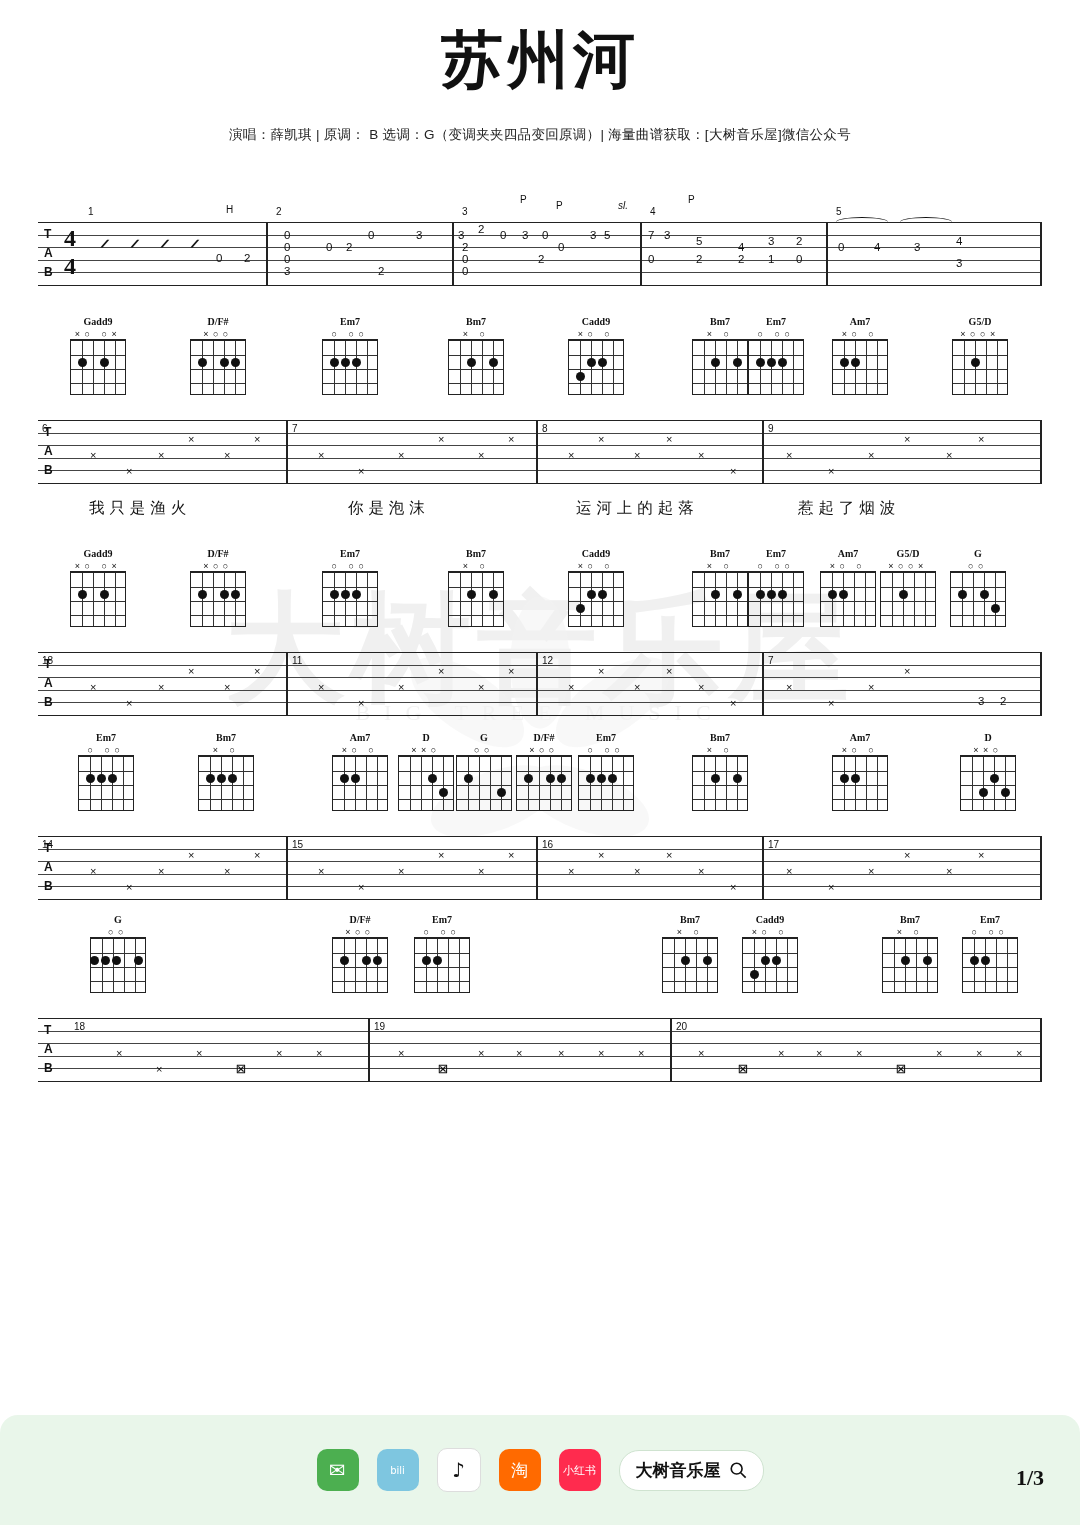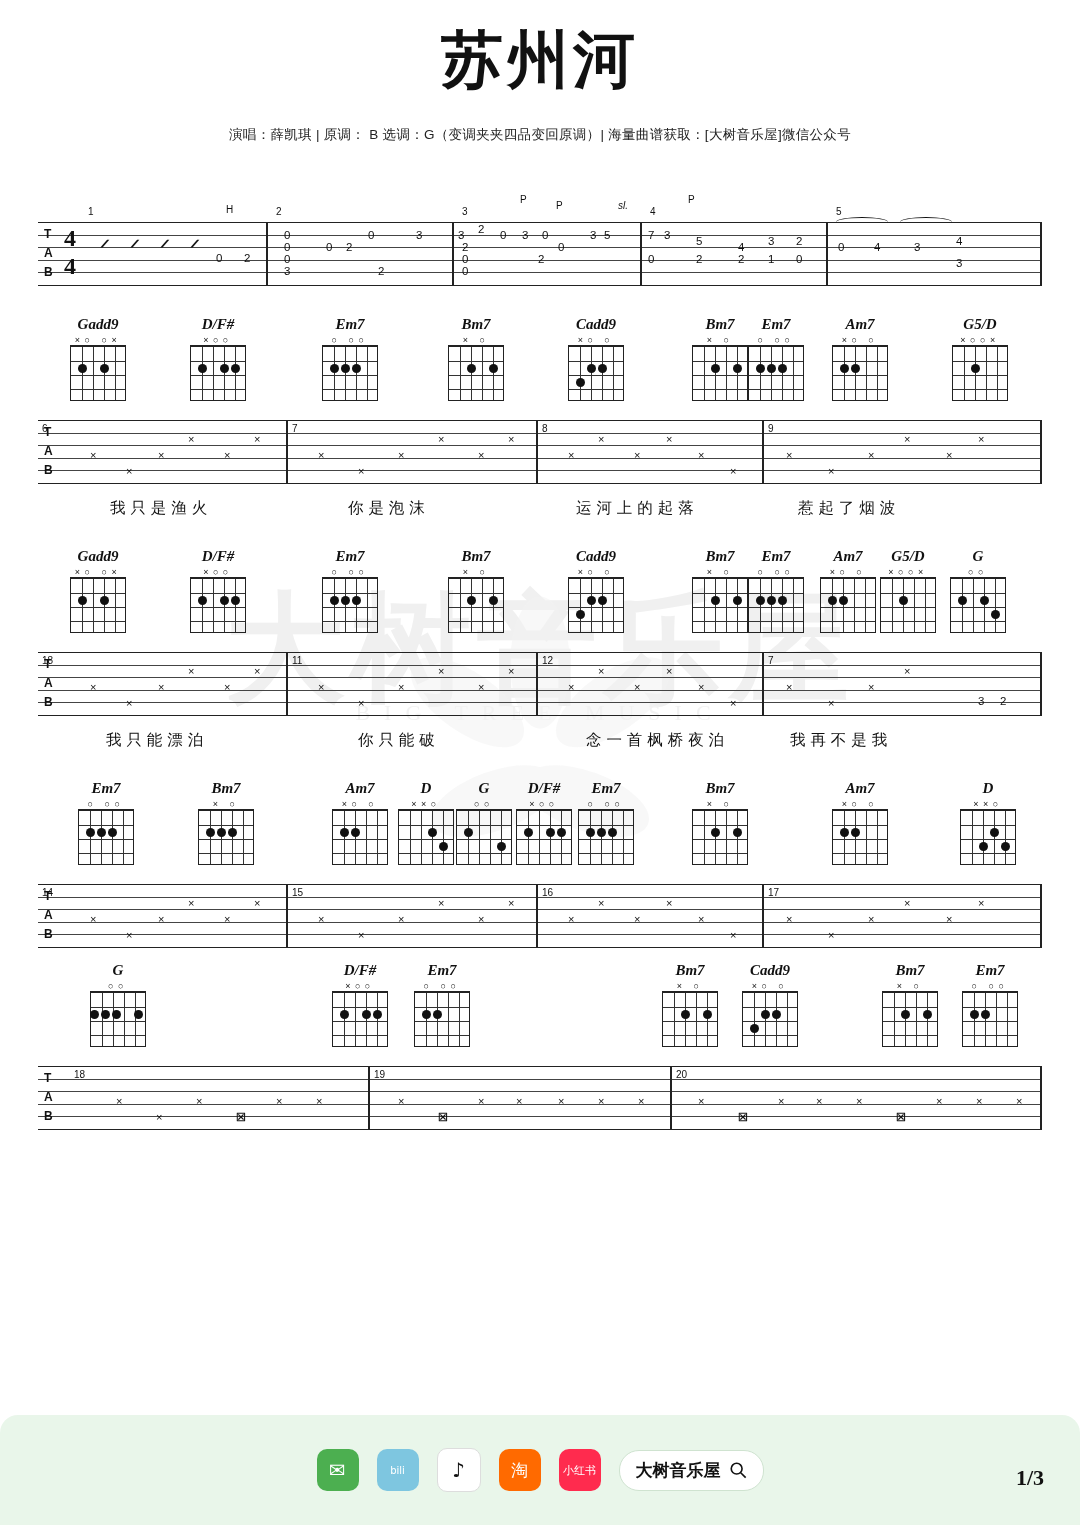--- a/index.html
+++ b/index.html
@@ -51,21 +51,21 @@
   .measnum{position:absolute;font-size:10px;color:#111;}
 
   .note{position:absolute;font-size:11.5px;color:#111;font-family:"Liberation Sans",sans-serif;}
   .xn{position:absolute;font-size:11px;color:#111;}
   .artic{position:absolute;font-size:10px;color:#111;}
   .slur{position:absolute;border-top:1.3px solid #111;border-radius:50%;height:9px;}
 
   
   .chordrow{position:relative;height:104px;margin:0 38px;}
   .chord{position:absolute;width:64px;text-align:center;}
-  .chord .cname{font-size:15px;font-weight:bold;margin-bottom:2px;font-family:"Liberation Serif",serif;font-style:italic;}
+  .chord .cname{font-size:10px;font-weight:bold;margin-bottom:2px;font-family:"Liberation Serif",serif;}
   .chord .omx{height:10px;font-size:9px;letter-spacing:4.5px;line-height:10px;color:#111;}
   .grid{position:relative;width:56px;height:56px;margin:0 auto;border:1px solid #222;border-top:2.4px solid #222;box-sizing:border-box;}
   .grid .v{position:absolute;top:0;bottom:0;width:1px;background:#333;}
   .grid .h{position:absolute;left:0;right:0;height:1px;background:#333;}
   .dot{position:absolute;width:9px;height:9px;border-radius:50%;background:#111;}
 
   
   .lyrics{position:relative;margin:0 38px;height:34px;}
   .lyr{position:absolute;font-size:15.5px;color:#111;font-family:"DejaVu Sans",sans-serif;white-space:nowrap;}
 
@@ -378,21 +378,21 @@
         <div class="xn" style="left:692px;top:44px;">×</div>
     <div class="xn" style="left:748px;top:28px;">×</div>
         <div class="xn" style="left:790px;top:44px;">×</div>
     <div class="xn" style="left:830px;top:28px;">×</div>
         <div class="xn" style="left:866px;top:12px;">×</div>
     <div class="xn" style="left:908px;top:28px;">×</div>
         <div class="xn" style="left:940px;top:12px;">×</div>
   </div>
 </div>
 <div class="lyrics" style="margin-top:14px;">
-  <div class="lyr" style="left:72px;">我 只 是 渔 火</div>
+  <div class="lyr" style="left:51px;">我 只 是 渔 火</div>
   <div class="lyr" style="left:310px;">你 是 泡 沫</div>
   <div class="lyr" style="left:538px;">运 河 上 的 起 落</div>
   <div class="lyr" style="left:760px;">惹 起 了 烟 波</div>
 </div>
 
 <div class="chordrow" style="margin-top:16px;">
   <div class="chord" style="left:28px;">
     <div class="cname">Gadd9</div>
     <div class="omx">×○ ○×</div>
     <div class="grid">
@@ -586,26 +586,20 @@
     <div class="xn" style="left:660px;top:28px;">×</div>
         <div class="xn" style="left:692px;top:44px;">×</div>
     <div class="xn" style="left:748px;top:28px;">×</div>
         <div class="xn" style="left:790px;top:44px;">×</div>
     <div class="xn" style="left:830px;top:28px;">×</div>
         <div class="xn" style="left:866px;top:12px;">×</div>
     <div class="note" style="left:940px;top:42px;">3</div>
     <div class="note" style="left:962px;top:42px;">2</div>
   </div>
 </div>
-<div class="lyrics" style="margin-top:14px;">
-  <div class="lyr" style="left:68px;">我 只 能 漂 泊</div>
-  <div class="lyr" style="left:320px;">你 只 能 破</div>
-  <div class="lyr" style="left:548px;">念 一 首 枫 桥 夜 泊</div>
-  <div class="lyr" style="left:752px;">我 再 不 是 我</div>
-</div>
 
 <div class="chordrow" style="margin-top:16px;">
   <div class="chord" style="left:36px;">
     <div class="cname">Em7</div>
     <div class="omx">○ ○○</div>
     <div class="grid">
       <div class="v" style="left:11px"></div>
           <div class="v" style="left:22px"></div>
           <div class="v" style="left:33px"></div>
           <div class="v" style="left:44px"></div>

